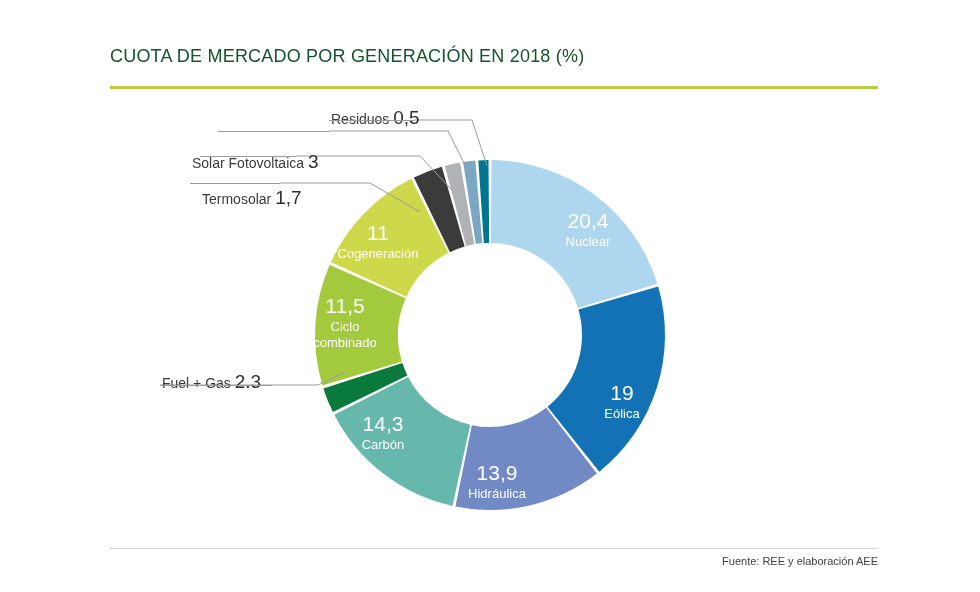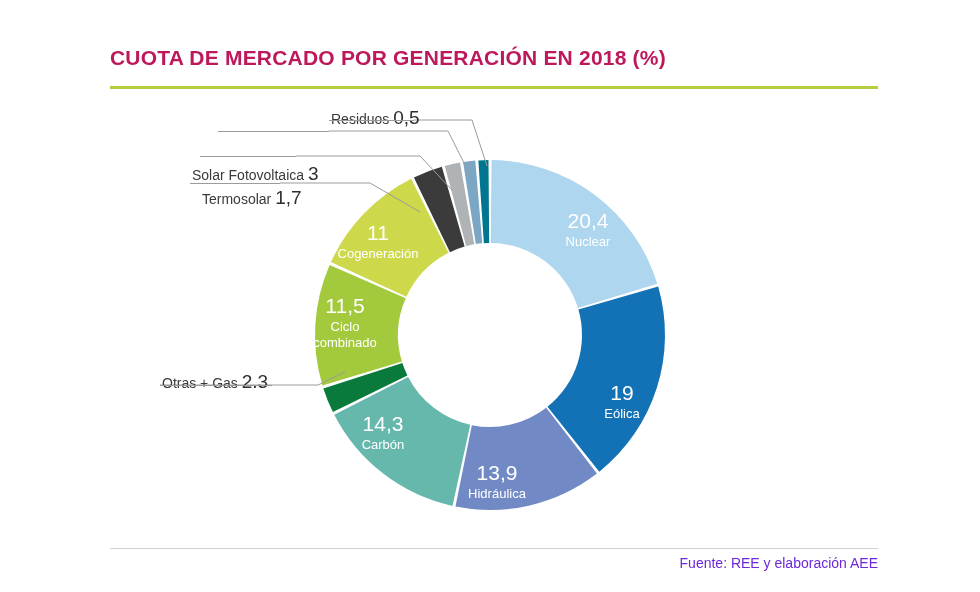--- a/index.html
+++ b/index.html
@@ -17,23 +17,23 @@
   #chart-root {
     position: absolute;
     left: 0; top: 0;
     width: 980px;
     height: 592px;
   }
   .title {
     position: absolute;
     left: 110px;
     top: 46px;
-    font-size: 21px;
-    font-weight: bold;
-    color: #be185d;
+    font-size: 18px;
+    font-weight: normal;
+    color: #14532d;
     letter-spacing: 0.2px;
     white-space: nowrap;
   }
   .title-rule {
     position: absolute;
     left: 110px;
     top: 86px;
     width: 768px;
     height: 3px;
     background: #b5ce3f;
@@ -43,22 +43,22 @@
     left: 110px;
     top: 548px;
     width: 768px;
     height: 1px;
     background: #d2d2d2;
   }
   .source {
     position: absolute;
     right: 102px;
     top: 555px;
-    font-size: 14px;
-    color: #6d28d9;
+    font-size: 11px;
+    color: #404040;
     white-space: nowrap;
   }
   svg.donut {
     position: absolute;
     left: 0;
     top: 0;
   }
   .slice-value {
     fill: #ffffff;
     font-size: 21px;
@@ -133,42 +133,42 @@
 
       <text class="slice-value" x="345" y="313">11,5</text>
       <text class="slice-name" x="345" y="331">Ciclo</text>
       <text class="slice-name" x="345" y="347">combinado</text>
 
       <text class="slice-value" x="378" y="240">11</text>
       <text class="slice-name" x="378" y="258">Cogeneración</text>
     </g>
   </svg>
 
-  <div class="callout-label" style="left:192px; top:164px;text-align:right;">
+  <div class="callout-label" style="left:192px; top:152px;text-align:right;">
     <span>Solar Fotovoltaica</span>
     <span class="val">3</span>
   </div>
   <div class="callout-underline" style="left:190px; top:183px; width:90px;"></div>
 
   <div class="callout-label" style="left:202px; top:144px;margin-top:44px;">
     <span>Termosolar</span>
     <span class="val">1,7</span>
   </div>
   <div class="callout-underline" style="left:200px; top:156px; width:96px;"></div>
 
   <div class="callout-underline" style="left:218px; top:131px; width:111px;"></div>
 
   <div class="callout-label" style="left:331px; top:108px;">
     <span>Residuos</span>
     <span class="val">0,5</span>
   </div>
   <div class="callout-underline" style="left:329px; top:120px; width:85px;"></div>
 
   <div class="callout-label" style="left:162px; top:372px;">
-    <span>Otras + Gas</span>
+    <span>Fuel + Gas</span>
     <span class="val">2.3</span>
   </div>
   <div class="callout-underline" style="left:160px; top:385px; width:112px;"></div>
 
   <div class="footer-rule"></div>
   <div class="source">Fuente: REE y elaboración AEE</div>
 
 </div>
 
 </body></html>

